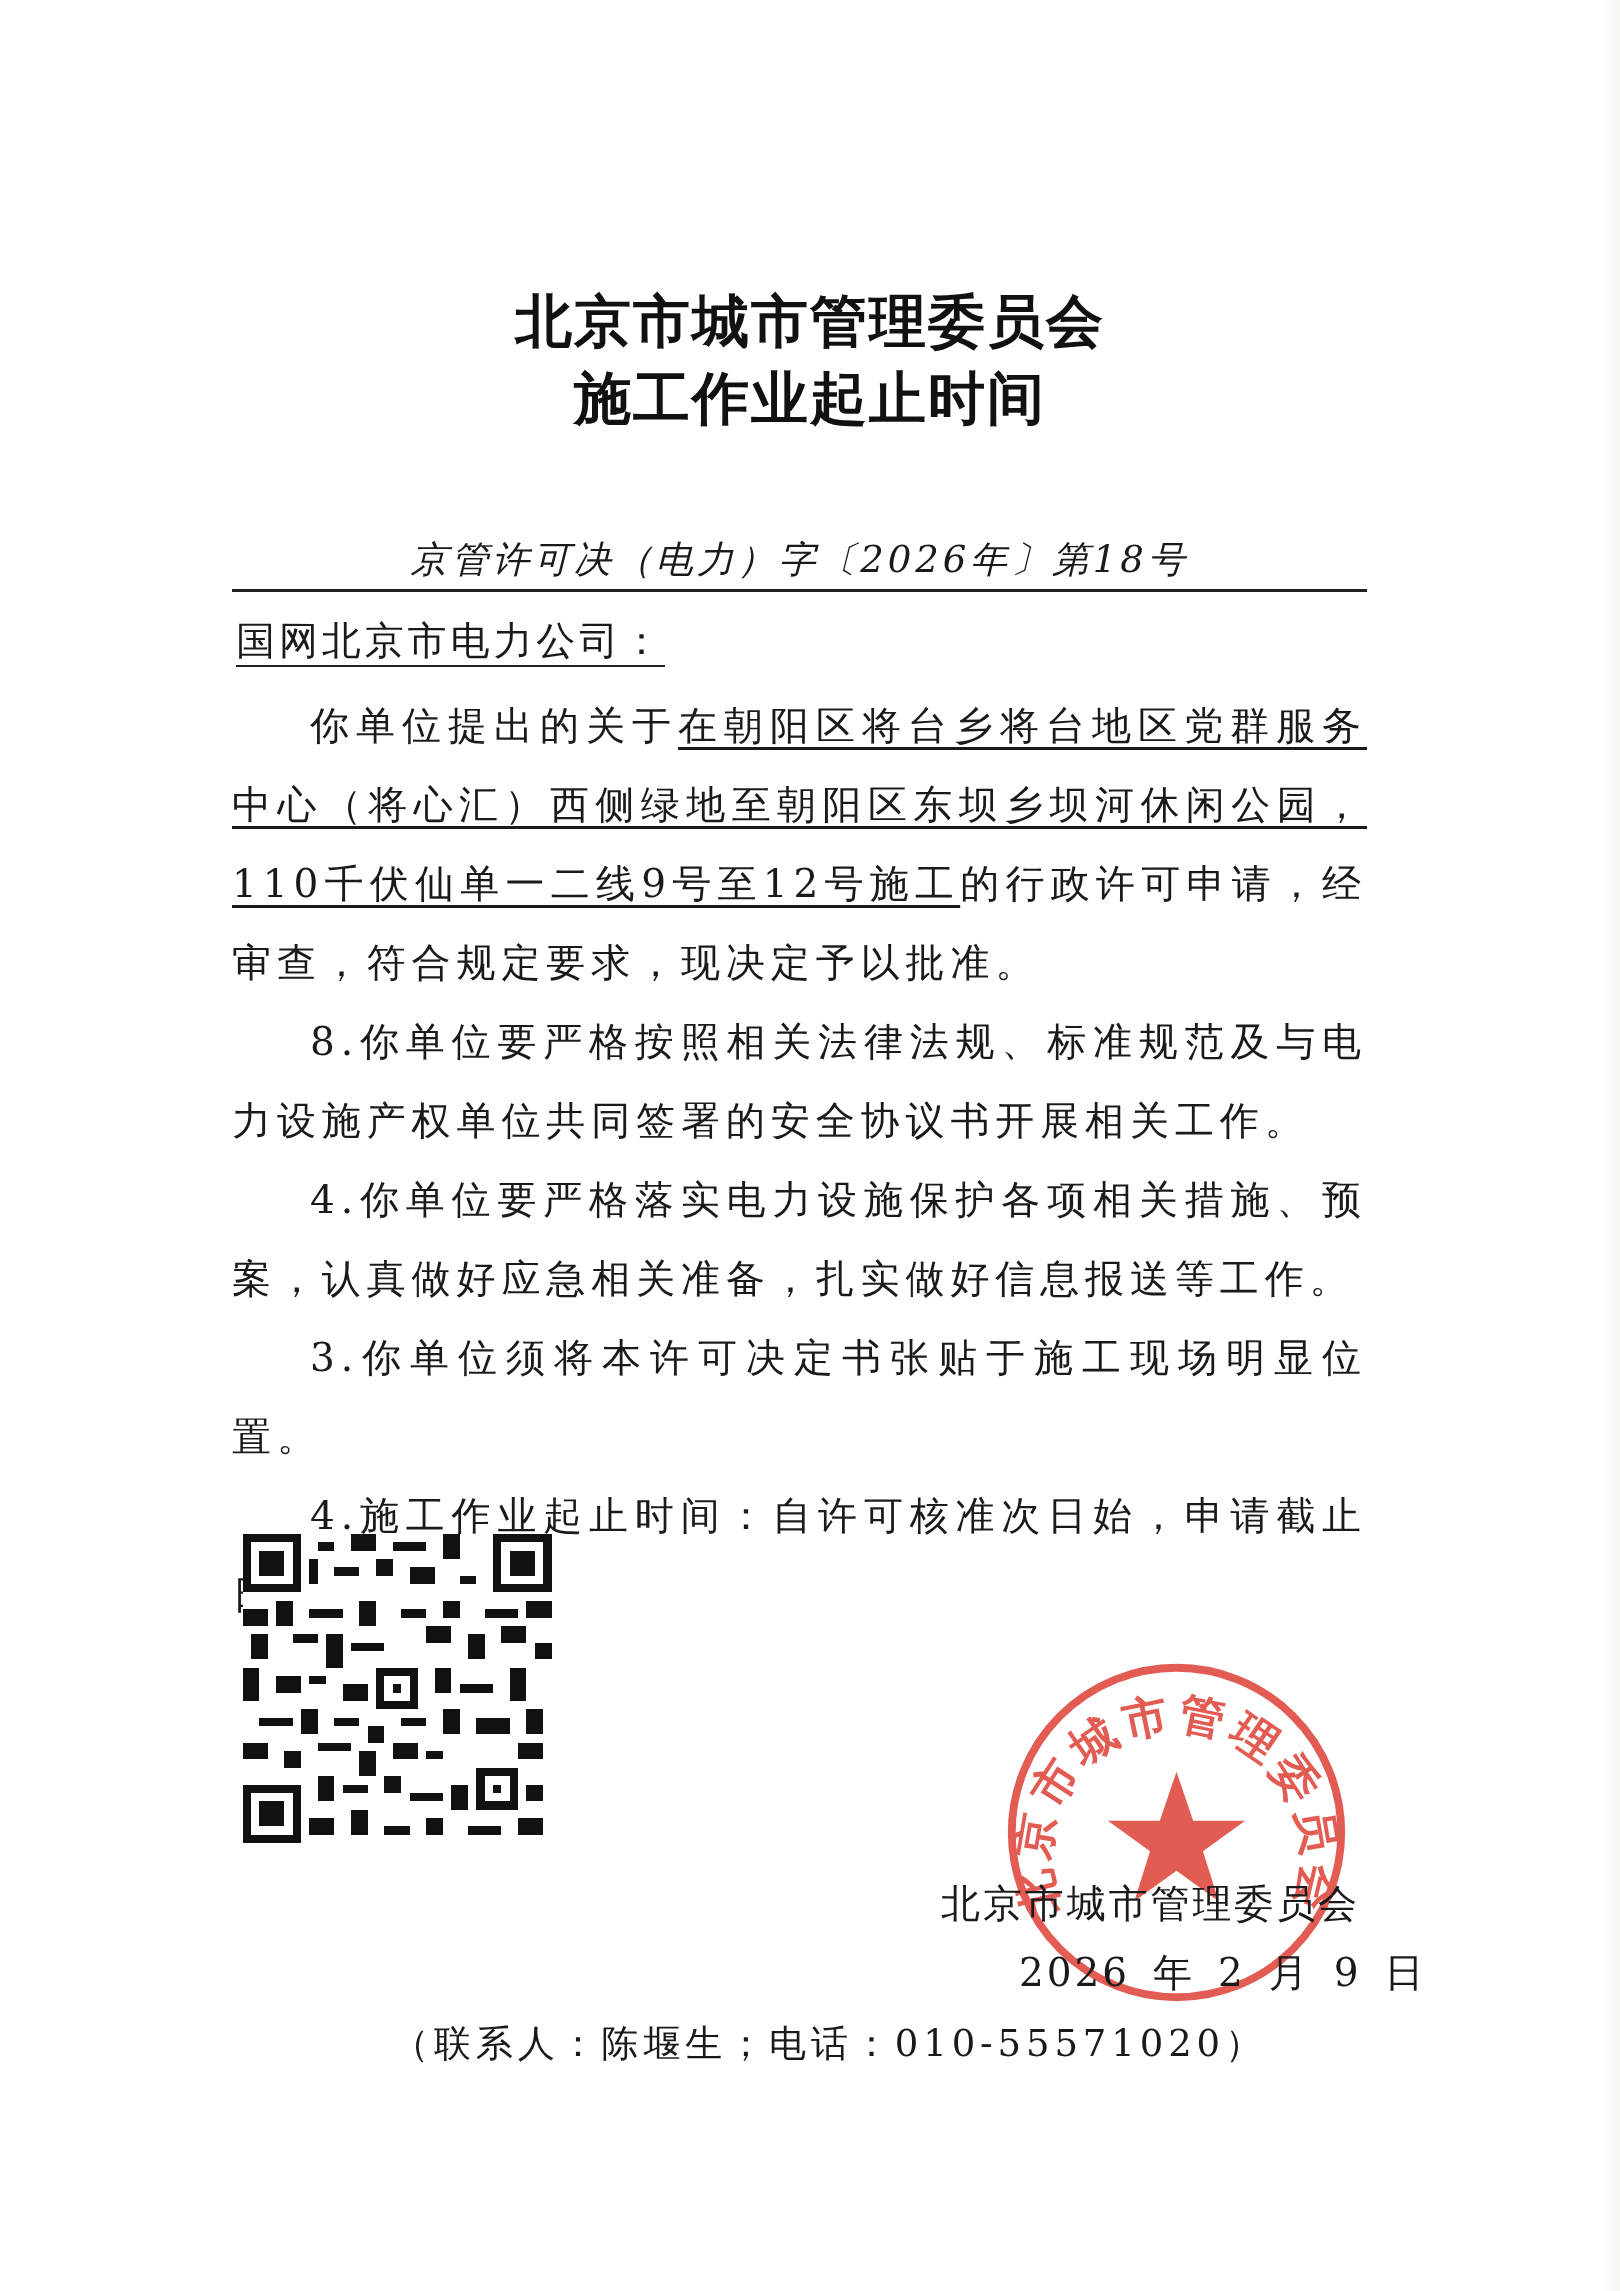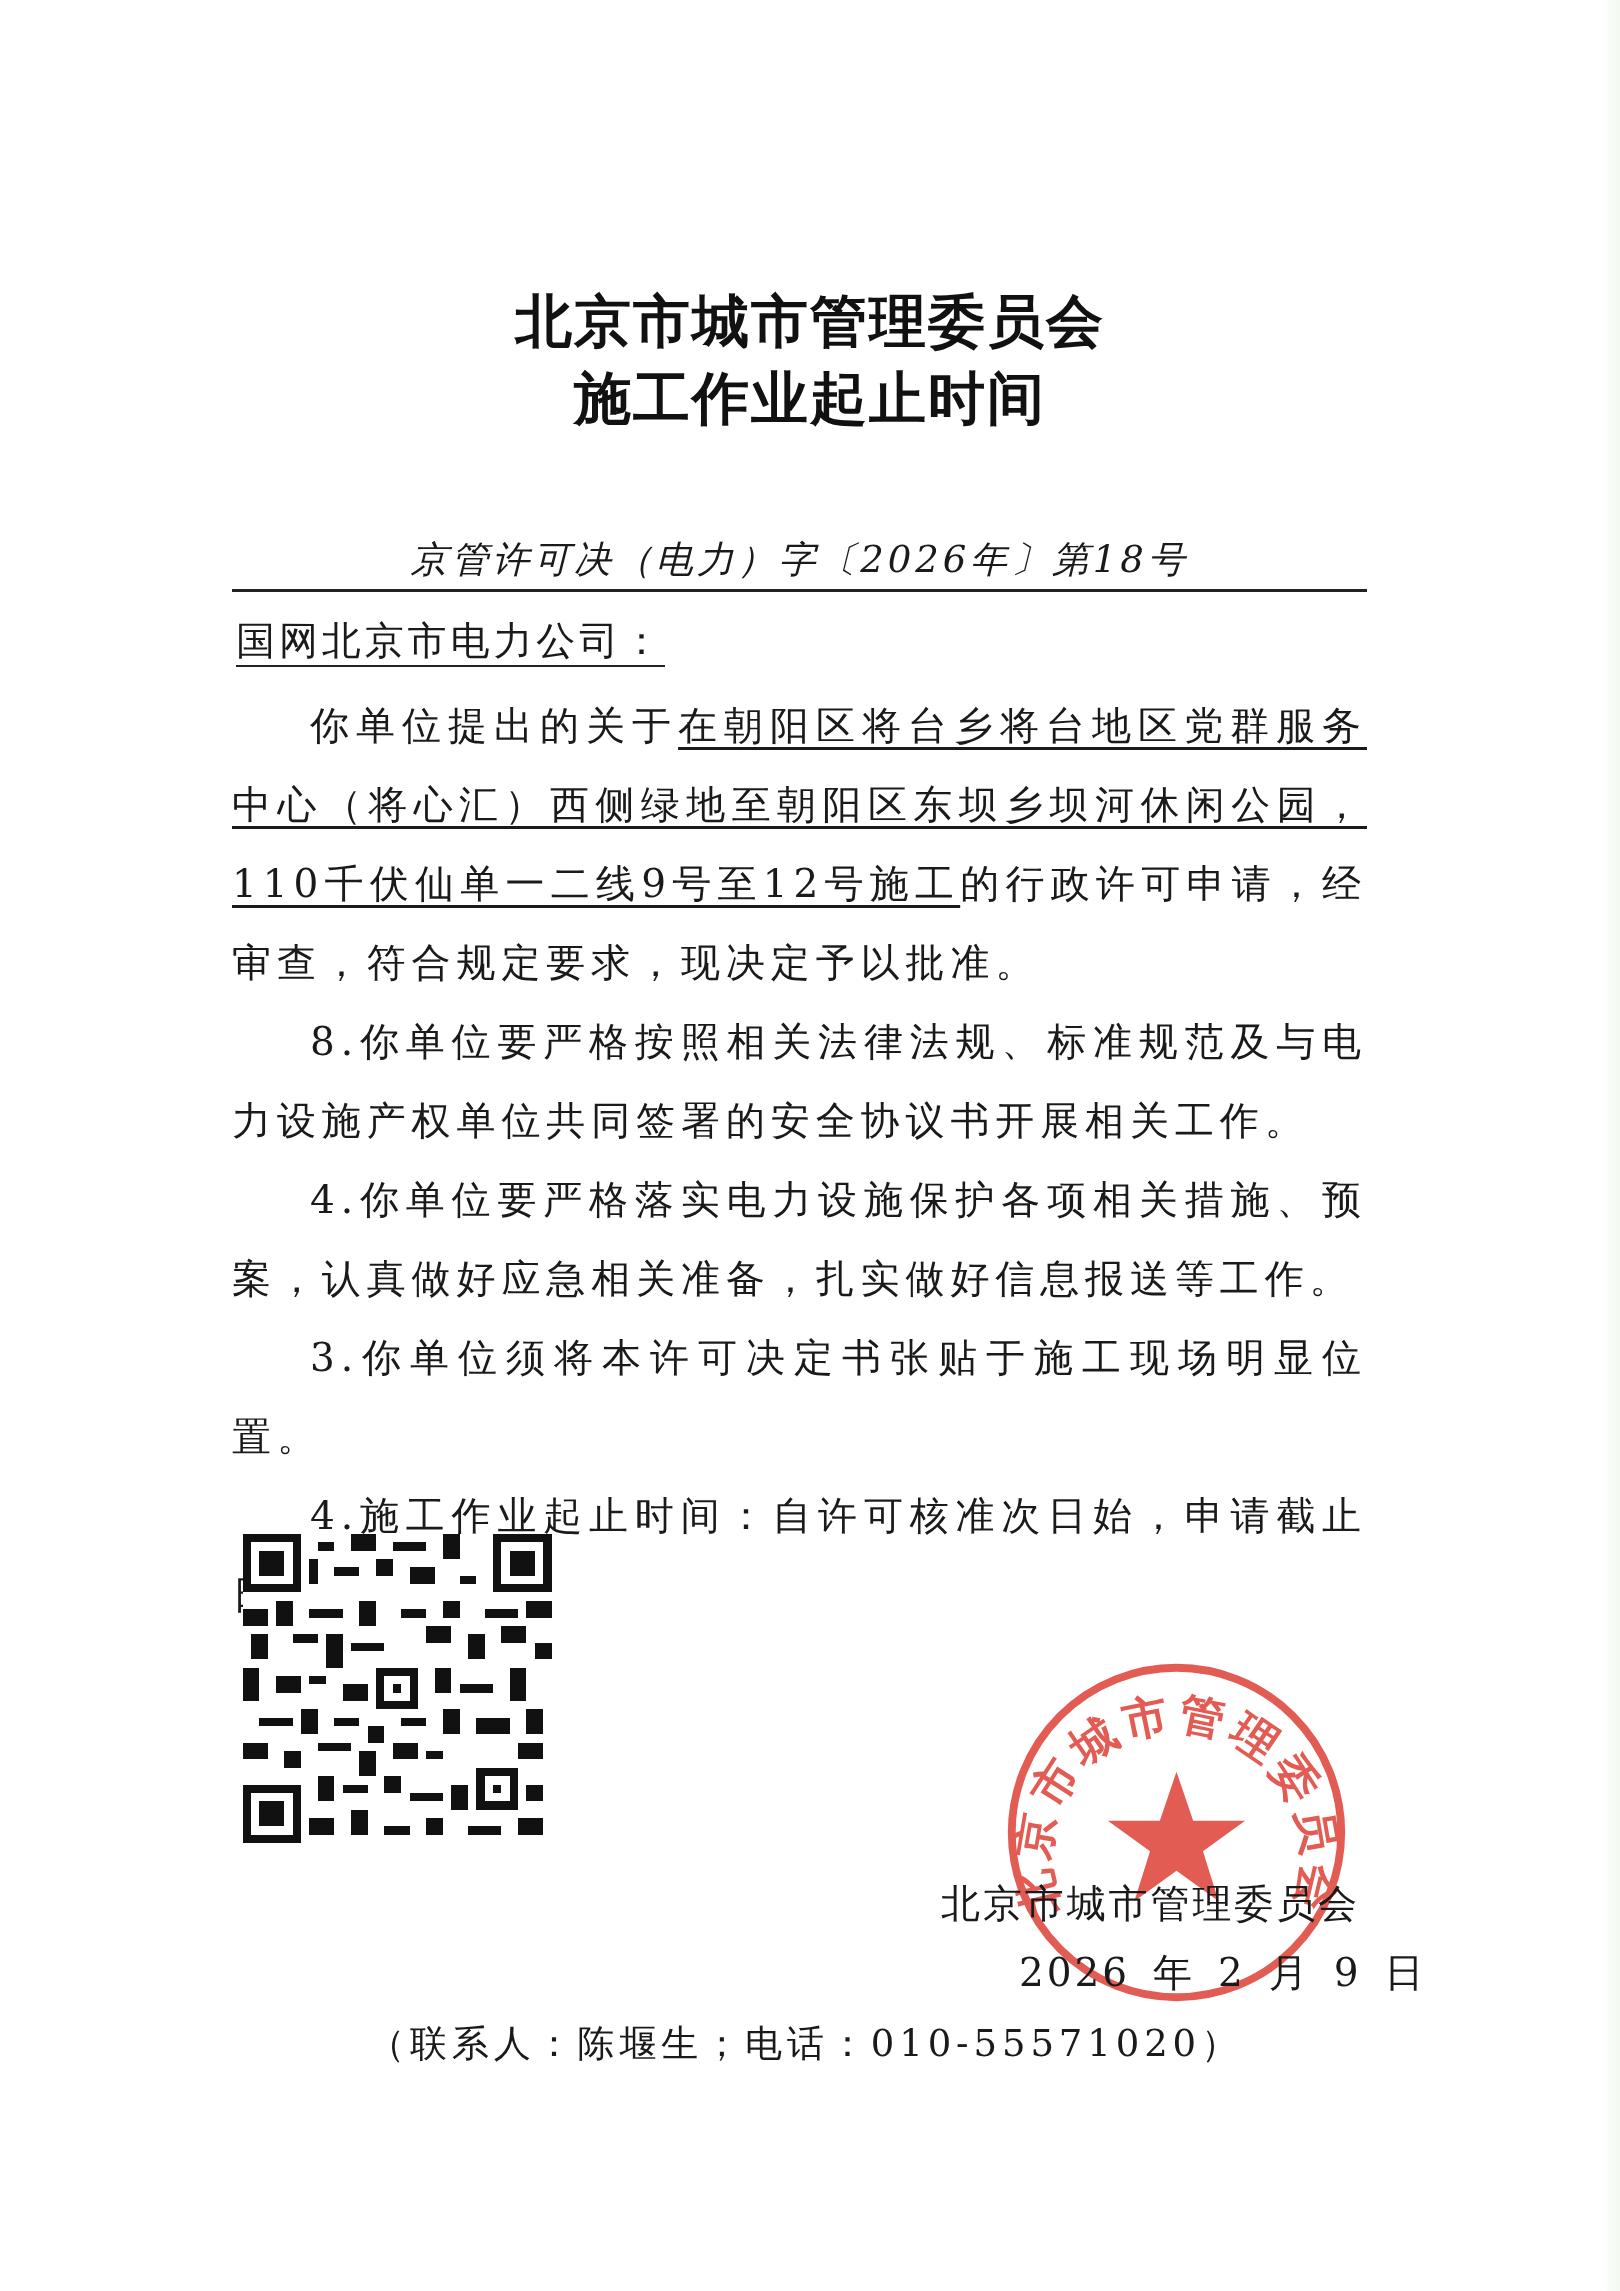--- a/index.html
+++ b/index.html
@@ -48,21 +48,21 @@
     opacity: 0.88;
   }
   .sig-org {
     position: absolute; left: 941px; top: 1877px; font-size: 39px; letter-spacing: 2.9px;
   }
   .sig-date {
     position: absolute; left: 1019px; top: 1946px; font-size: 39px; letter-spacing: 2.9px;
     word-spacing: 7.8px;
   }
   .contact {
-    position: absolute; left: 368px; top: 2019px; font-size: 37px; letter-spacing: 4.9px;
+    position: absolute; left: 392px; top: 2019px; font-size: 37px; letter-spacing: 4.9px;
   }
 </style>
 </head>
 <body>
 
 <div class="scan-edge"></div>
 
 <div class="title l1">北京市城市管理委员会</div>
 <div class="title l2">施工作业起止时间</div>
 

